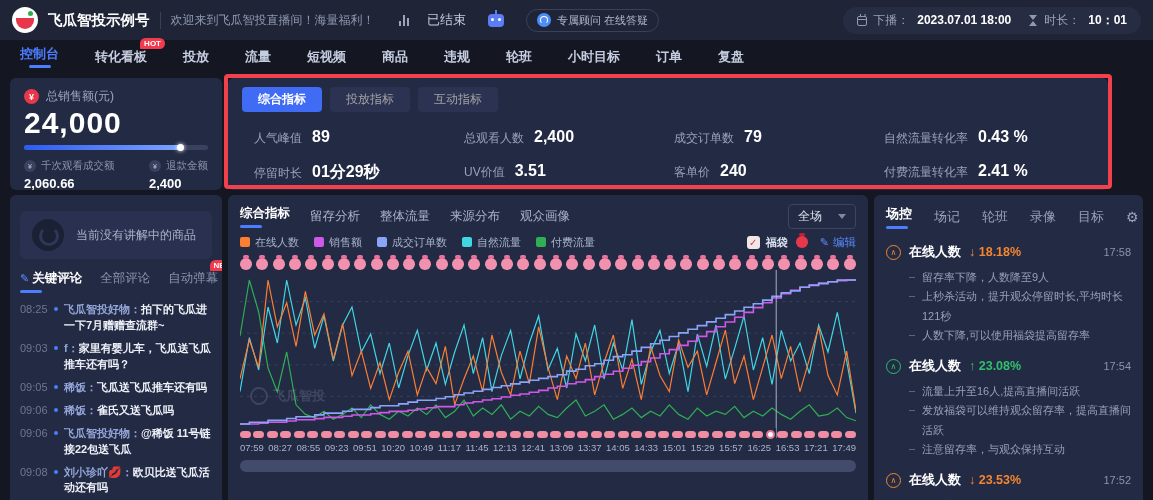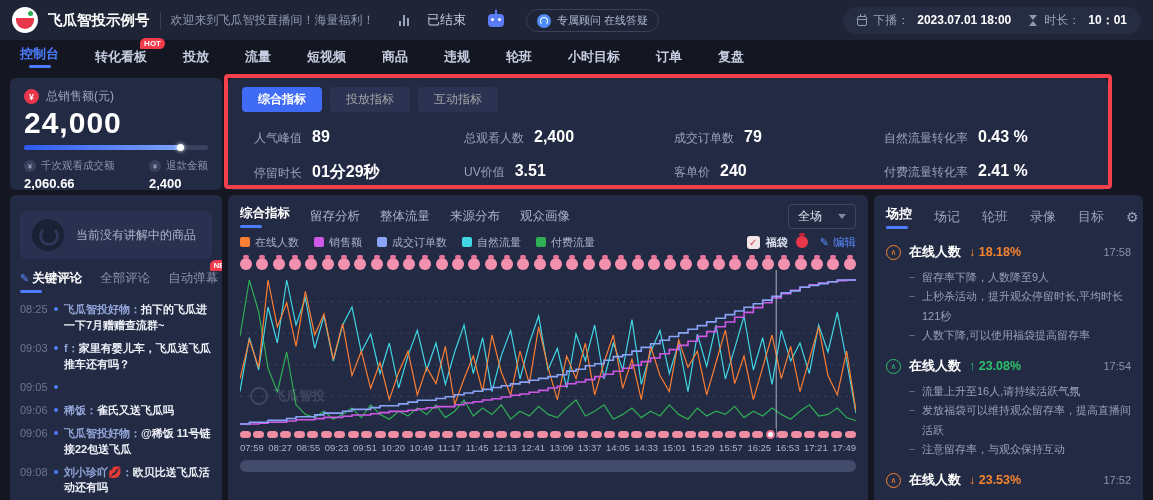--- a/index.html
+++ b/index.html
@@ -13,21 +13,21 @@
   .logo::after { content:""; position:absolute; top:4px; right:5px; width:5px; height:5px; background:#2eaf4f; border-radius:50%; }
   .brand { font-size:14.5px; font-weight:bold; color:#fff; white-space:nowrap; }
   .welcome { font-size:12px; color:#8f99b0; border-left:1px solid #3a4156; padding-left:10px; white-space:nowrap; }
   .status-wrap { display:flex; align-items:center; gap:18px; margin-left:14px; color:#c3cadd; font-size:13px; }
   .ic-bars { display:inline-flex; align-items:flex-end; gap:1.5px; height:11px; }
   .ic-bars i { width:2.5px; background:#9aa4bc; display:block; }
   .ic-bars i:nth-child(1){height:5px} .ic-bars i:nth-child(2){height:11px} .ic-bars i:nth-child(3){height:8px}
   .ic-robot { width:16px; height:13px; background:#5b7cf7; border-radius:4px; position:relative; margin-left:12px; }
   .ic-robot::before { content:""; position:absolute; top:4px; left:3px; width:3px; height:3px; background:#fff; border-radius:50%; box-shadow:7px 0 0 #fff; }
   .ic-robot::after { content:""; position:absolute; top:-4px; left:7px; width:2px; height:4px; background:#5b7cf7; }
-  .advisor-pill { display:flex; align-items:flex-end; gap:6px; border:1px solid #39415f; border-radius:12px; padding:3px 10px; margin-left:12px; font-size:11px; color:#aeb8d0; white-space:nowrap; }
+  .advisor-pill { display:flex; align-items:flex-start; gap:6px; border:1px solid #39415f; border-radius:12px; padding:3px 10px; margin-left:12px; font-size:11px; color:#aeb8d0; white-space:nowrap; }
   .ic-adv { width:14px; height:14px; background:#4d8df7; border-radius:50%; display:flex; align-items:center; justify-content:center; }
   .ic-adv::before { content:""; width:6px; height:6px; border:1.5px solid #fff; border-radius:50%; border-bottom-color:transparent; }
   .broadcast-pill { margin-left:auto; background:#262c42; border-radius:14px; padding:5px 14px; display:flex; align-items:center; gap:18px; font-size:12px; color:#98a2b8; white-space:nowrap; }
   .broadcast-pill b { color:#fff; font-weight:bold; margin-left:2px; }
   .bgroup { display:flex; align-items:center; gap:6px; }
   .ic-cal { width:10px; height:10px; border:1.3px solid #8f99b0; border-radius:2px; position:relative; margin-top:1px; }
   .ic-cal::before { content:""; position:absolute; top:-3px; left:1.5px; width:1.5px; height:3px; background:#8f99b0; box-shadow:4.5px 0 0 #8f99b0; }
   .ic-cal::after { content:""; position:absolute; top:2px; left:0; right:0; height:1.3px; background:#8f99b0; }
   .ic-hg { position:relative; width:9px; height:11px; }
   .ic-hg::before { content:""; position:absolute; top:0; left:0; border-left:4.5px solid transparent; border-right:4.5px solid transparent; border-top:5px solid #8f99b0; }
@@ -281,20 +281,21 @@
           <span class="c-body"><span class="c-user">飞瓜智投好物：</span><span class="c-text">拍下的飞瓜进一下7月赠赠查流群~</span></span>
         </div>
         <div class="comment">
           <span class="c-time">09:03</span>
           <span class="c-dot"></span>
           <span class="c-body"><span class="c-user">f：</span><span class="c-text">家里有婴儿车，飞瓜送飞瓜推车还有吗？</span></span>
         </div>
         <div class="comment">
           <span class="c-time">09:05</span>
           <span class="c-dot"></span>
+          <span class="c-body"><span class="c-user">稀饭：</span><span class="c-text">飞瓜送飞瓜推车还有吗</span></span>
         </div>
         <div class="comment">
           <span class="c-time">09:06</span>
           <span class="c-dot"></span>
           <span class="c-body"><span class="c-user">稀饭：</span><span class="c-text">雀氏又送飞瓜吗</span></span>
         </div>
         <div class="comment">
           <span class="c-time">09:06</span>
           <span class="c-dot"></span>
           <span class="c-body"><span class="c-user">飞瓜智投好物：</span><span class="c-text">@稀饭 11号链接22包送飞瓜</span></span>
@@ -512,21 +513,21 @@
           </div>
         </div>
         <div class="alert">
           <div class="alert-title">
             <span class="chev up">∧</span>
             <span class="al-metric">在线人数</span>
             <span class="al-change up">↑ 23.08%</span>
             <span class="al-time">17:54</span>
           </div>
           <div class="al-notes">
-            <div class="al-note">流量上升至16人,请持续活跃气氛</div>
+            <div class="al-note">流量上升至16人,提高直播间活跃</div>
             <div class="al-note">发放福袋可以维持观众留存率，提高直播间活跃</div>
             <div class="al-note">注意留存率，与观众保持互动</div>
           </div>
         </div>
         <div class="alert">
           <div class="alert-title">
             <span class="chev down">∧</span>
             <span class="al-metric">在线人数</span>
             <span class="al-change down">↓ 23.53%</span>
             <span class="al-time">17:52</span>

